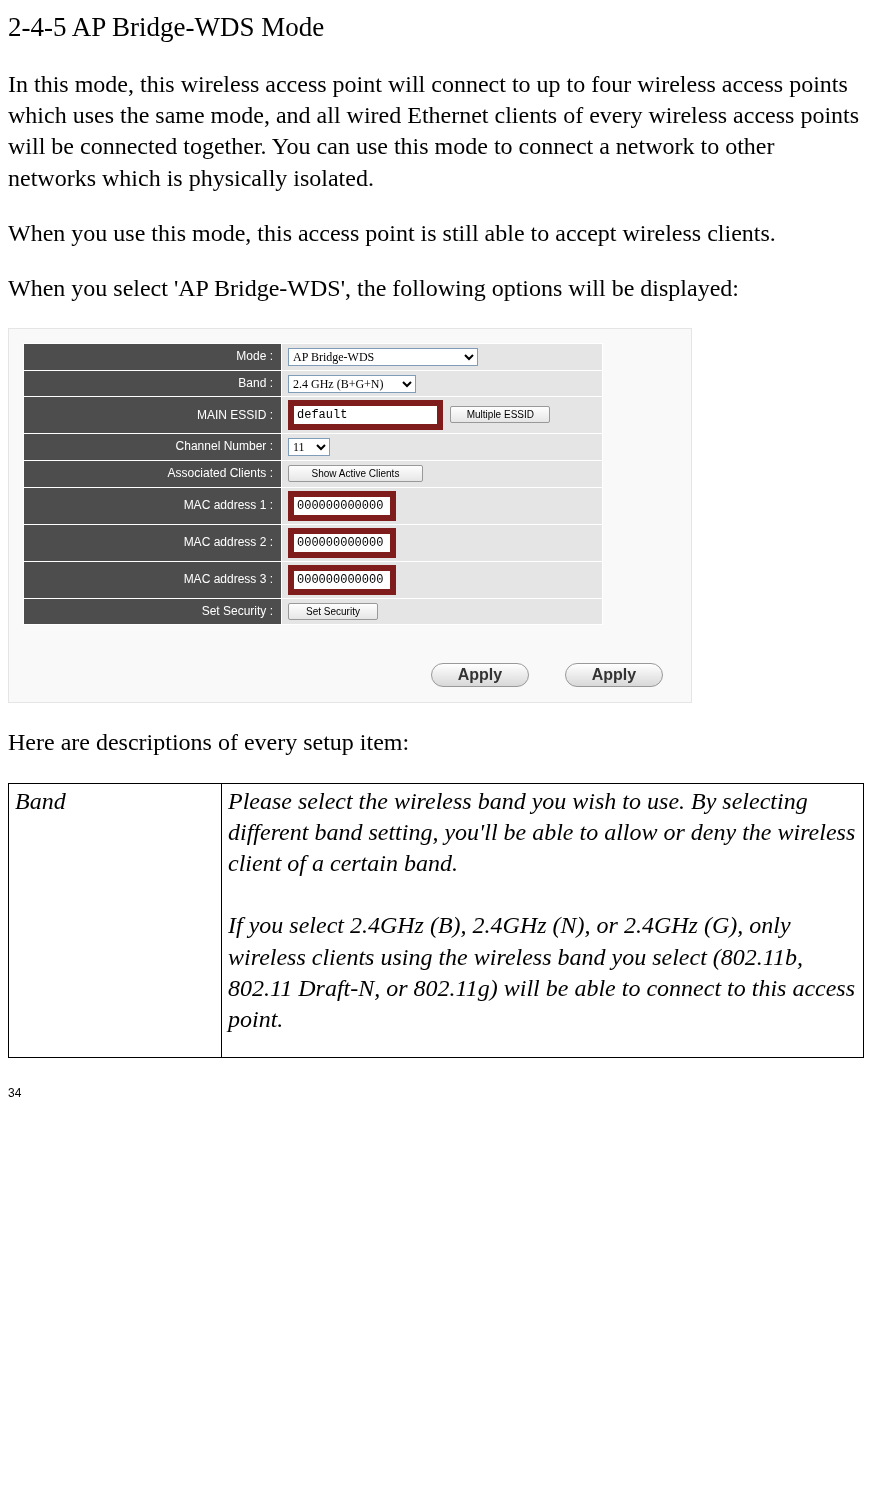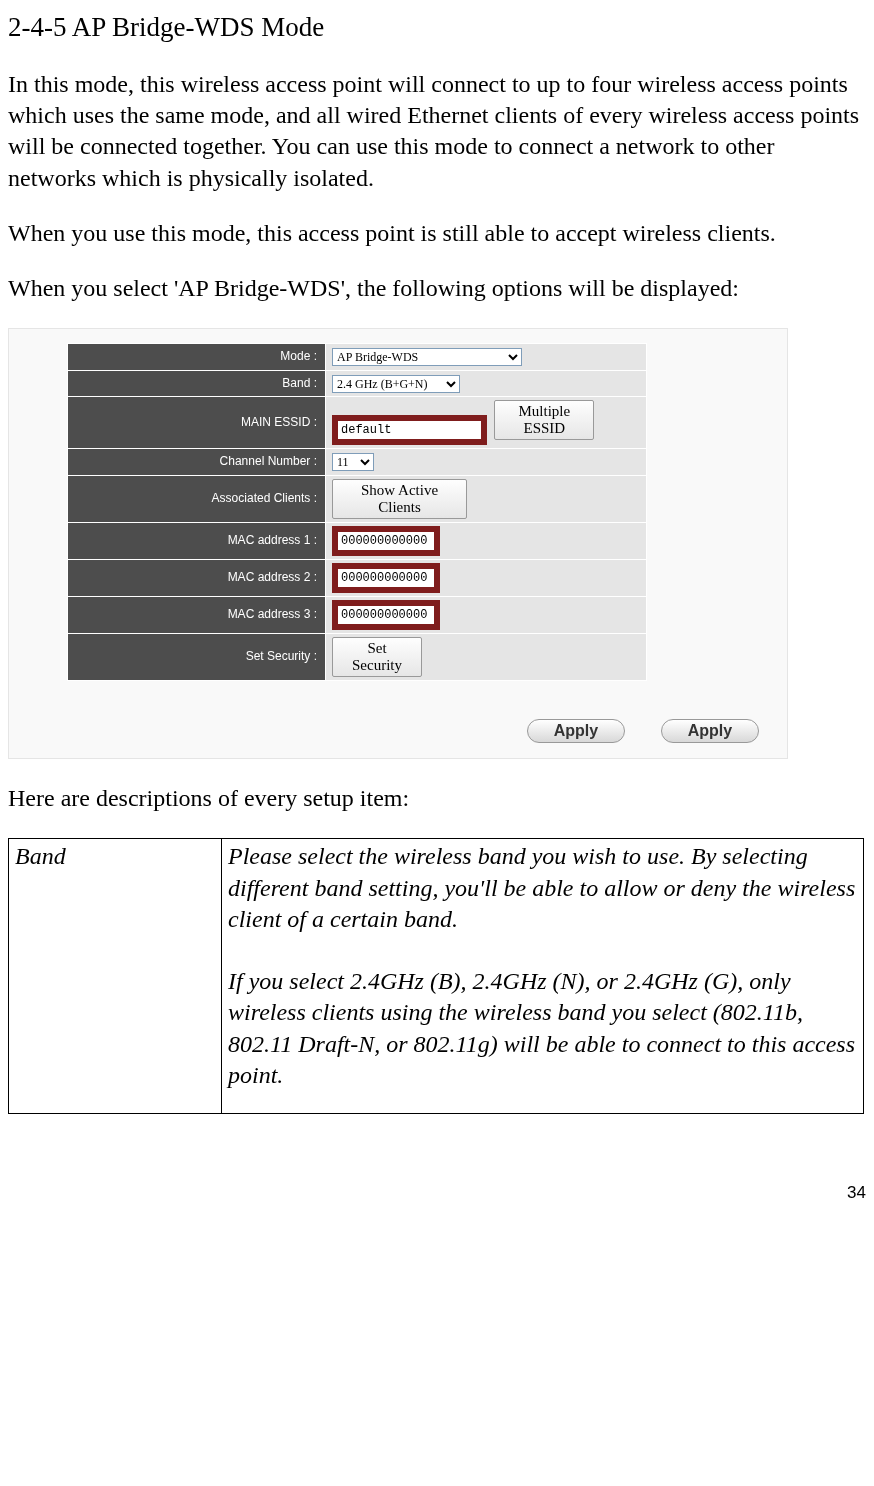--- a/index.html
+++ b/index.html
@@ -14,26 +14,25 @@
   }
   .section-title {
     font-size: 27px;
     margin: 0 0 24px 0;
     font-weight: normal;
   }
   .para {
     margin: 0 0 24px 0;
   }
   .config-panel {
-    width: 780px;
+    width: 684px;
     border: 1px solid #e5e5e5;
     background: #f9f9f9;
     margin: 12px 0 24px 0;
     box-sizing: border-box;
-    padding-left: 44px;
   }
   .config-inner {
     padding: 14px 14px 4px 14px;
   }
   .config-table {
     width: 580px;
     border-collapse: collapse;
   }
   .config-table td.label-cell {
     width: 245px;
@@ -61,22 +60,22 @@
     border: 6px solid #7f1d1d;
     box-sizing: border-box;
   }
   .value-cell select {
     font-family: Liberation Serif, serif;
     font-size: 12px;
     border: 1px solid #7f9db9;
     background: #fff;
   }
   .btn {
-    font-family: Liberation Serif, serif;
-    font-size: 15px;
+    font-family: Liberation Sans, sans-serif;
+    font-size: 10px;
     padding: 2px 8px;
     border: 1px solid #999;
     background: linear-gradient(#fefefe, #e6e6e6);
     cursor: pointer;
     border-radius: 2px;
   }
   .bottom-buttons {
     text-align: right;
     padding: 28px 28px 14px 0;
   }
@@ -104,24 +103,24 @@
     border: 1px solid #000;
     vertical-align: top;
     font-size: 24px;
     font-style: italic;
     padding: 2px 6px 22px 6px;
   }
   .desc-table td.col-name {
     width: 200px;
   }
   .page-num {
-    text-align: right;
-    font-family: Arial, sans-serif;
-    font-size: 17px;
-    margin-top: 68px;
+    text-align: left;
+    font-family: Arial, sans-serif;
+    font-size: 12px;
+    margin-top: 28px;
   }
 </style>
 </head>
 <body>
 
 <div class="section-title">2-4-5 AP Bridge-WDS Mode</div>
 
 <p class="para">In this mode, this wireless access point will connect to up to four wireless access points which uses the same mode, and all wired Ethernet clients of every wireless access points will be connected together. You can use this mode to connect a network to other networks which is physically isolated.</p>
 <p class="para">When you use this mode, this access point is still able to accept wireless clients.</p>
 <p class="para">When you select 'AP Bridge-WDS', the following options will be displayed:</p>

